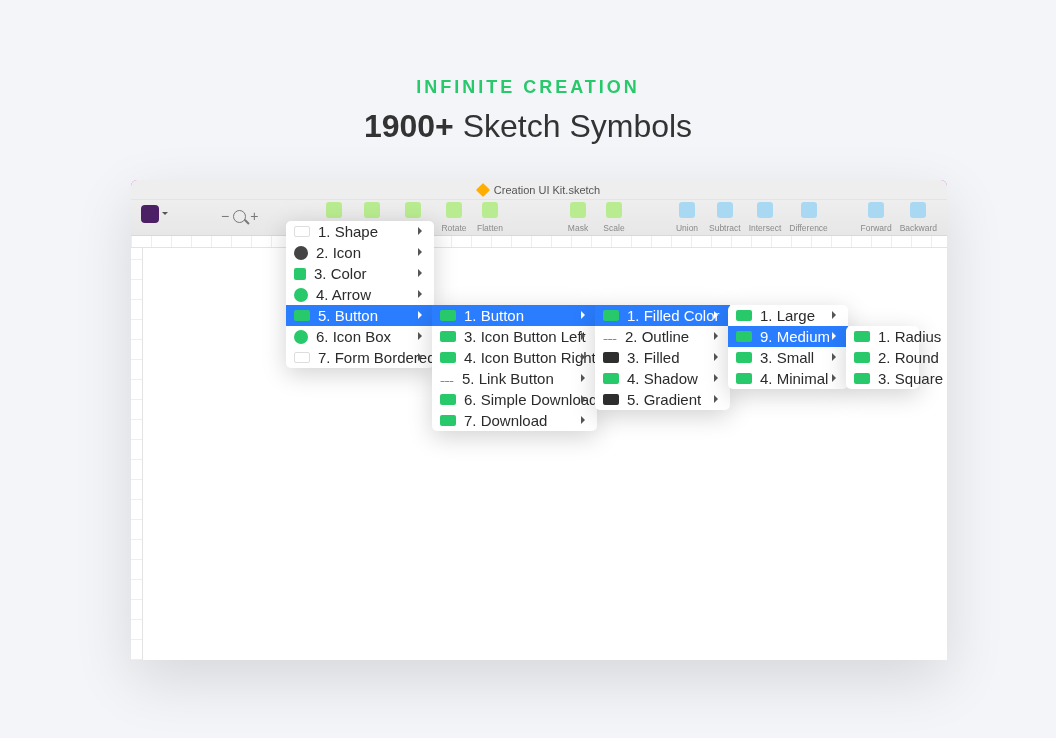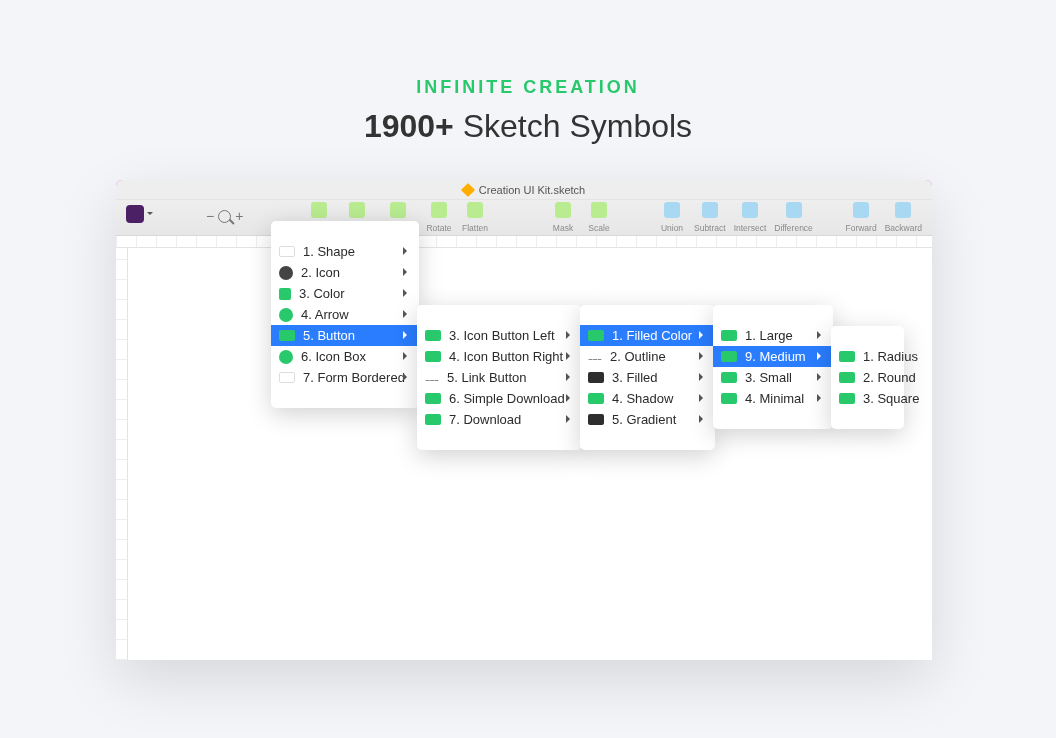--- a/index.html
+++ b/index.html
@@ -26,21 +26,21 @@
     margin-top: 10px;
     font-size: 32px;
     font-weight: 400;
     color: #333;
   }
   .headline b { font-weight: 800; }
 
   
   .window {
     position: absolute;
-    left: 116px;
+    left: 131px;
     top: 180px;
     width: 816px;
     height: 480px;
     background: #d946ef;
     border-radius: 6px 6px 0 0;
     box-shadow: 0 20px 60px rgba(0,0,0,0.12);
     overflow: hidden;
   }
 
   
@@ -126,22 +126,22 @@
     position:absolute; left:12px; right:0; top:68px; bottom:0;
     background:#fff;
   }
 
   
   .menu {
     position: absolute;
     background: #fff;
     border-radius: 5px;
     box-shadow: 0 6px 24px rgba(0,0,0,0.18);
-    padding: 20px 0;
-    font-size: 13px;
+    padding: 0 0;
+    font-size: 15px;
   }
   .menu-item {
     height: 21px;
     display: flex;
     align-items: center;
     padding: 0 22px 0 8px;
     position: relative;
     gap: 8px;
     color: #2b2b2b;
     white-space: nowrap;
@@ -312,20 +312,25 @@
         <span>6. Icon Box</span>
         <span class="arrow"></span>
       </div>
       <div class="menu-item">
         <span class="mi-icon blank"></span>
         <span>7. Form Bordered</span>
         <span class="arrow"></span>
       </div>
     </div>
   <div class="menu" id="menu2">
+      <div class="menu-item selected">
+        <span class="mi-icon"></span>
+        <span>1. Button</span>
+        <span class="arrow"></span>
+      </div>
       <div class="menu-item">
         <span class="mi-icon"></span>
         <span>3. Icon Button Left</span>
         <span class="arrow"></span>
       </div>
       <div class="menu-item">
         <span class="mi-icon"></span>
         <span>4. Icon Button Right</span>
         <span class="arrow"></span>
       </div>

